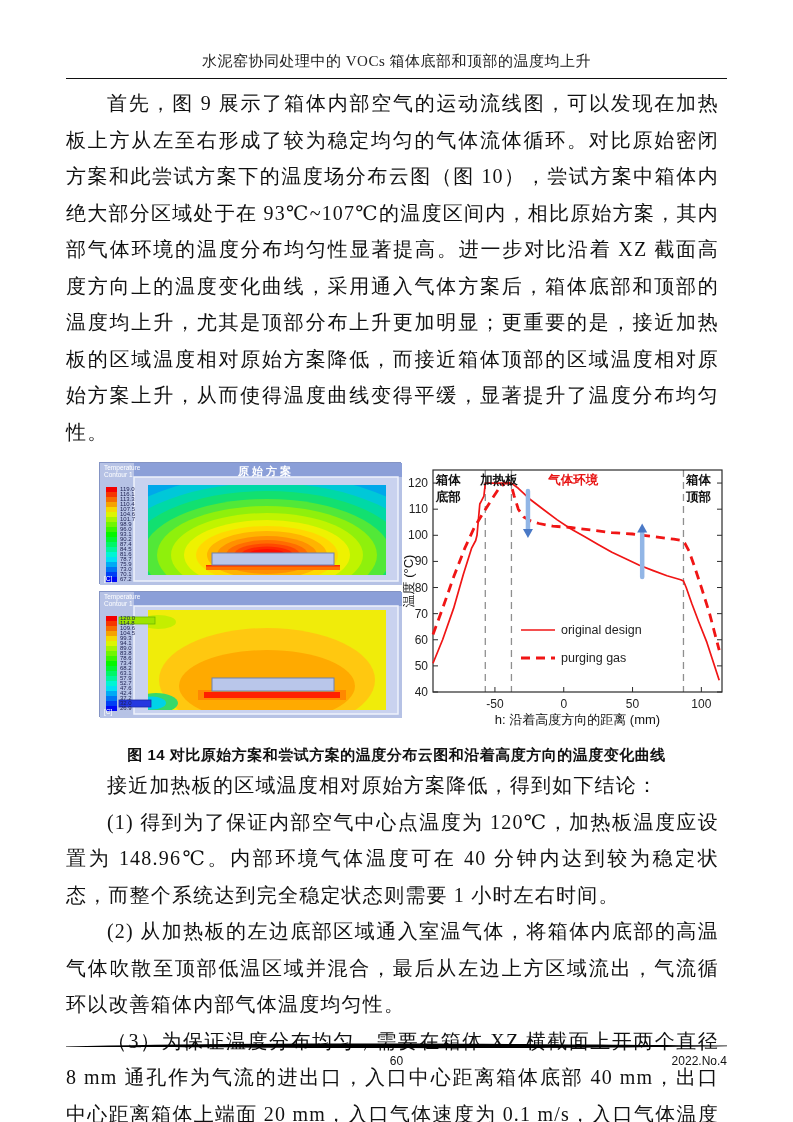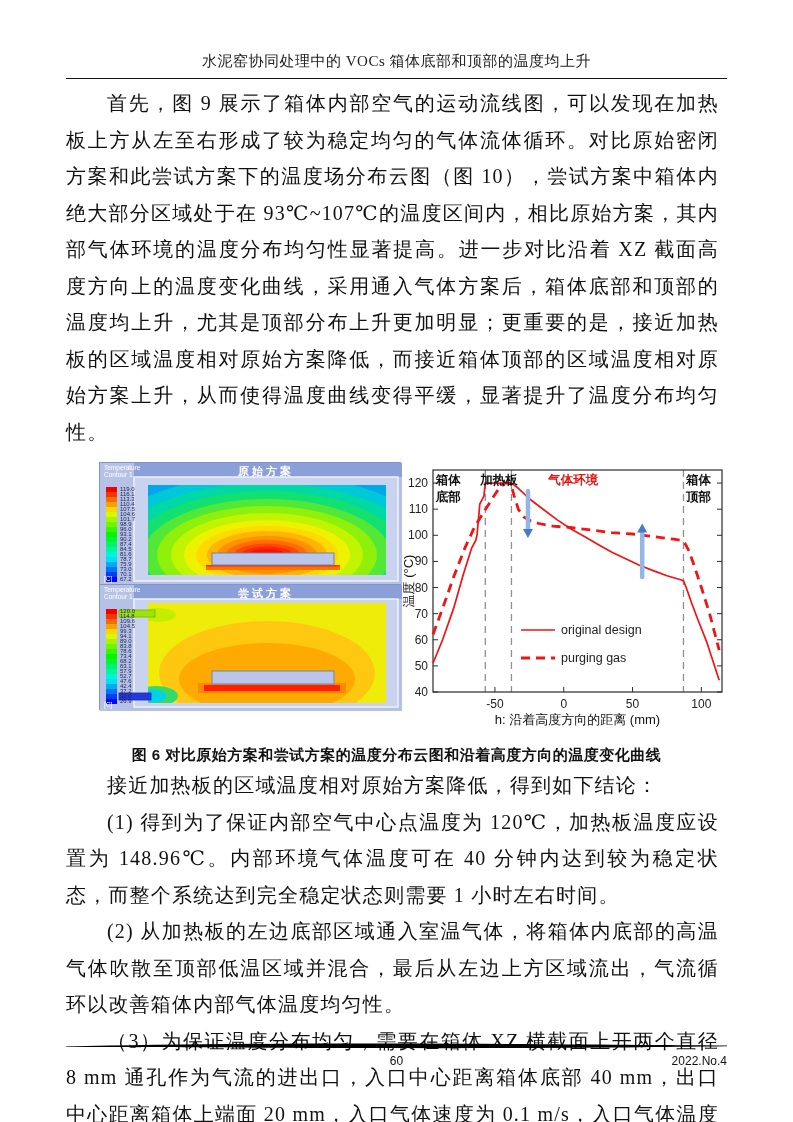--- a/index.html
+++ b/index.html
@@ -8,21 +8,21 @@
     font-family:"Liberation Serif","DejaVu Serif",serif;color:#111;overflow:hidden;
   }
   .header-title{
     padding-top:52px;text-align:center;font-size:15px;letter-spacing:.5px;color:#222;
   }
   .header-rule{margin:7px 66px 0 66px;border-bottom:1.6px solid #111;}
   .body-text{margin:6px 74px 0 66px;font-size:20px;line-height:36.5px;text-align:justify;}
   .body-text p{margin:0;text-indent:2.05em;letter-spacing:1.2px;}
   
   .figure-row{display:flex;align-items:flex-start;margin:12px 0 0 99px;}
-  .panel-col{display:flex;flex-direction:column;width:302px;}
+  .panel-col{display:flex;flex-direction:column;gap:7px;width:302px;}
   .panel{position:relative;width:302px;background:#b6c2e5;border:1px solid #8494c4;box-sizing:border-box;}
   .panel.p1{height:122px;} .panel.p2{height:126px;}
   .panel svg.art{position:absolute;left:0;top:0;}
   .panel-title{
     position:absolute;left:34px;width:264px;top:1px;text-align:center;color:#fff;
     font:bold 11px "Liberation Sans",sans-serif;letter-spacing:3px;
   }
   .cb-header{position:absolute;left:4px;top:1px;color:#fff;font:6.5px/7px "Liberation Sans",sans-serif;}
   .colorbar{position:absolute;left:6px;top:24px;}
   .cb-row{display:flex;align-items:center;height:5px;}
@@ -198,21 +198,20 @@
             <ellipse cx="52" cy="111" rx="14" ry="6.5" fill="#00d2e8"></ellipse>
             <rect x="112" y="86" width="122" height="13" fill="#b9c6ea" stroke="#7181ac" stroke-width="1"></rect>
           </g>
           <rect x="19" y="25" width="36" height="7" fill="#9ee400" stroke="#6db800" stroke-width="0.8"></rect>
           <rect x="19" y="108" width="32" height="7" fill="#2438e0" stroke="#1a28a8" stroke-width="0.8"></rect>
         </svg>
         <div class="cb-header">
           <span>Temperature</span><br>
           <span>Contour 1</span>
         </div>
-        <div class="panel-title">尝试方案</div>
         <div class="colorbar">
             <div class="cb-row">
               <span class="cb-swatch" style="background: rgb(245, 0, 0);"></span>
               <span class="cb-label">120.0</span>
             </div>
             <div class="cb-row">
               <span class="cb-swatch" style="background: rgb(245, 54, 0);"></span>
               <span class="cb-label">114.8</span>
             </div>
             <div class="cb-row">
@@ -344,21 +343,21 @@
           <text x="96.05714285714285" y="22" text-anchor="middle" class="cannot" fill="#111111">加热板</text>
           <text x="170.37142857142857" y="22" text-anchor="middle" class="cannot" fill="#e81515">气体环境</text>
           <text x="295.6047619047619" y="22" text-anchor="middle" class="cannot" fill="#111111">箱体</text>
           <text x="295.6047619047619" y="39" text-anchor="middle" class="cannot" fill="#111111">顶部</text>
           <text x="174.5" y="262" text-anchor="middle" class="caxis">h: 沿着高度方向的距离 (mm)</text>
           <text x="10" y="119" text-anchor="middle" class="caxis" transform="rotate(-90 10 119)">温度 (°C)</text>
         </svg>
     </div>
   </div>
 
-  <div class="figure-caption">图 6 对比原始方案和尝试方案的温度分布云图和沿着高度方向的温度变化曲线</div>
+  <div class="figure-caption">图 14 对比原始方案和尝试方案的温度分布云图和沿着高度方向的温度变化曲线</div>
 
   <div class="body-text conclusions">
     <p>接近加热板的区域温度相对原始方案降低，得到如下结论：</p>
     <p>(1) 得到为了保证内部空气中心点温度为 120℃，加热板温度应设置为 148.96℃。内部环境气体温度可在 40 分钟内达到较为稳定状态，而整个系统达到完全稳定状态则需要 1 小时左右时间。</p>
     <p>(2) 从加热板的左边底部区域通入室温气体，将箱体内底部的高温气体吹散至顶部低温区域并混合，最后从左边上方区域流出，气流循环以改善箱体内部气体温度均匀性。</p>
     <p>（3）为保证温度分布均匀，需要在箱体 XZ 横截面上开两个直径 8 mm 通孔作为气流的进出口，入口中心距离箱体底部 40 mm，出口中心距离箱体上端面 20 mm，入口气体速度为 0.1 m/s，入口气体温度为室温。</p>
   </div>
 
   <svg class="footer-rule" width="661" height="9" viewBox="0 0 661 9">
     <path d="M0,4.4 C 90,2.8 210,1.1 330,1.5 C 460,1.9 575,3.0 661,3.5

